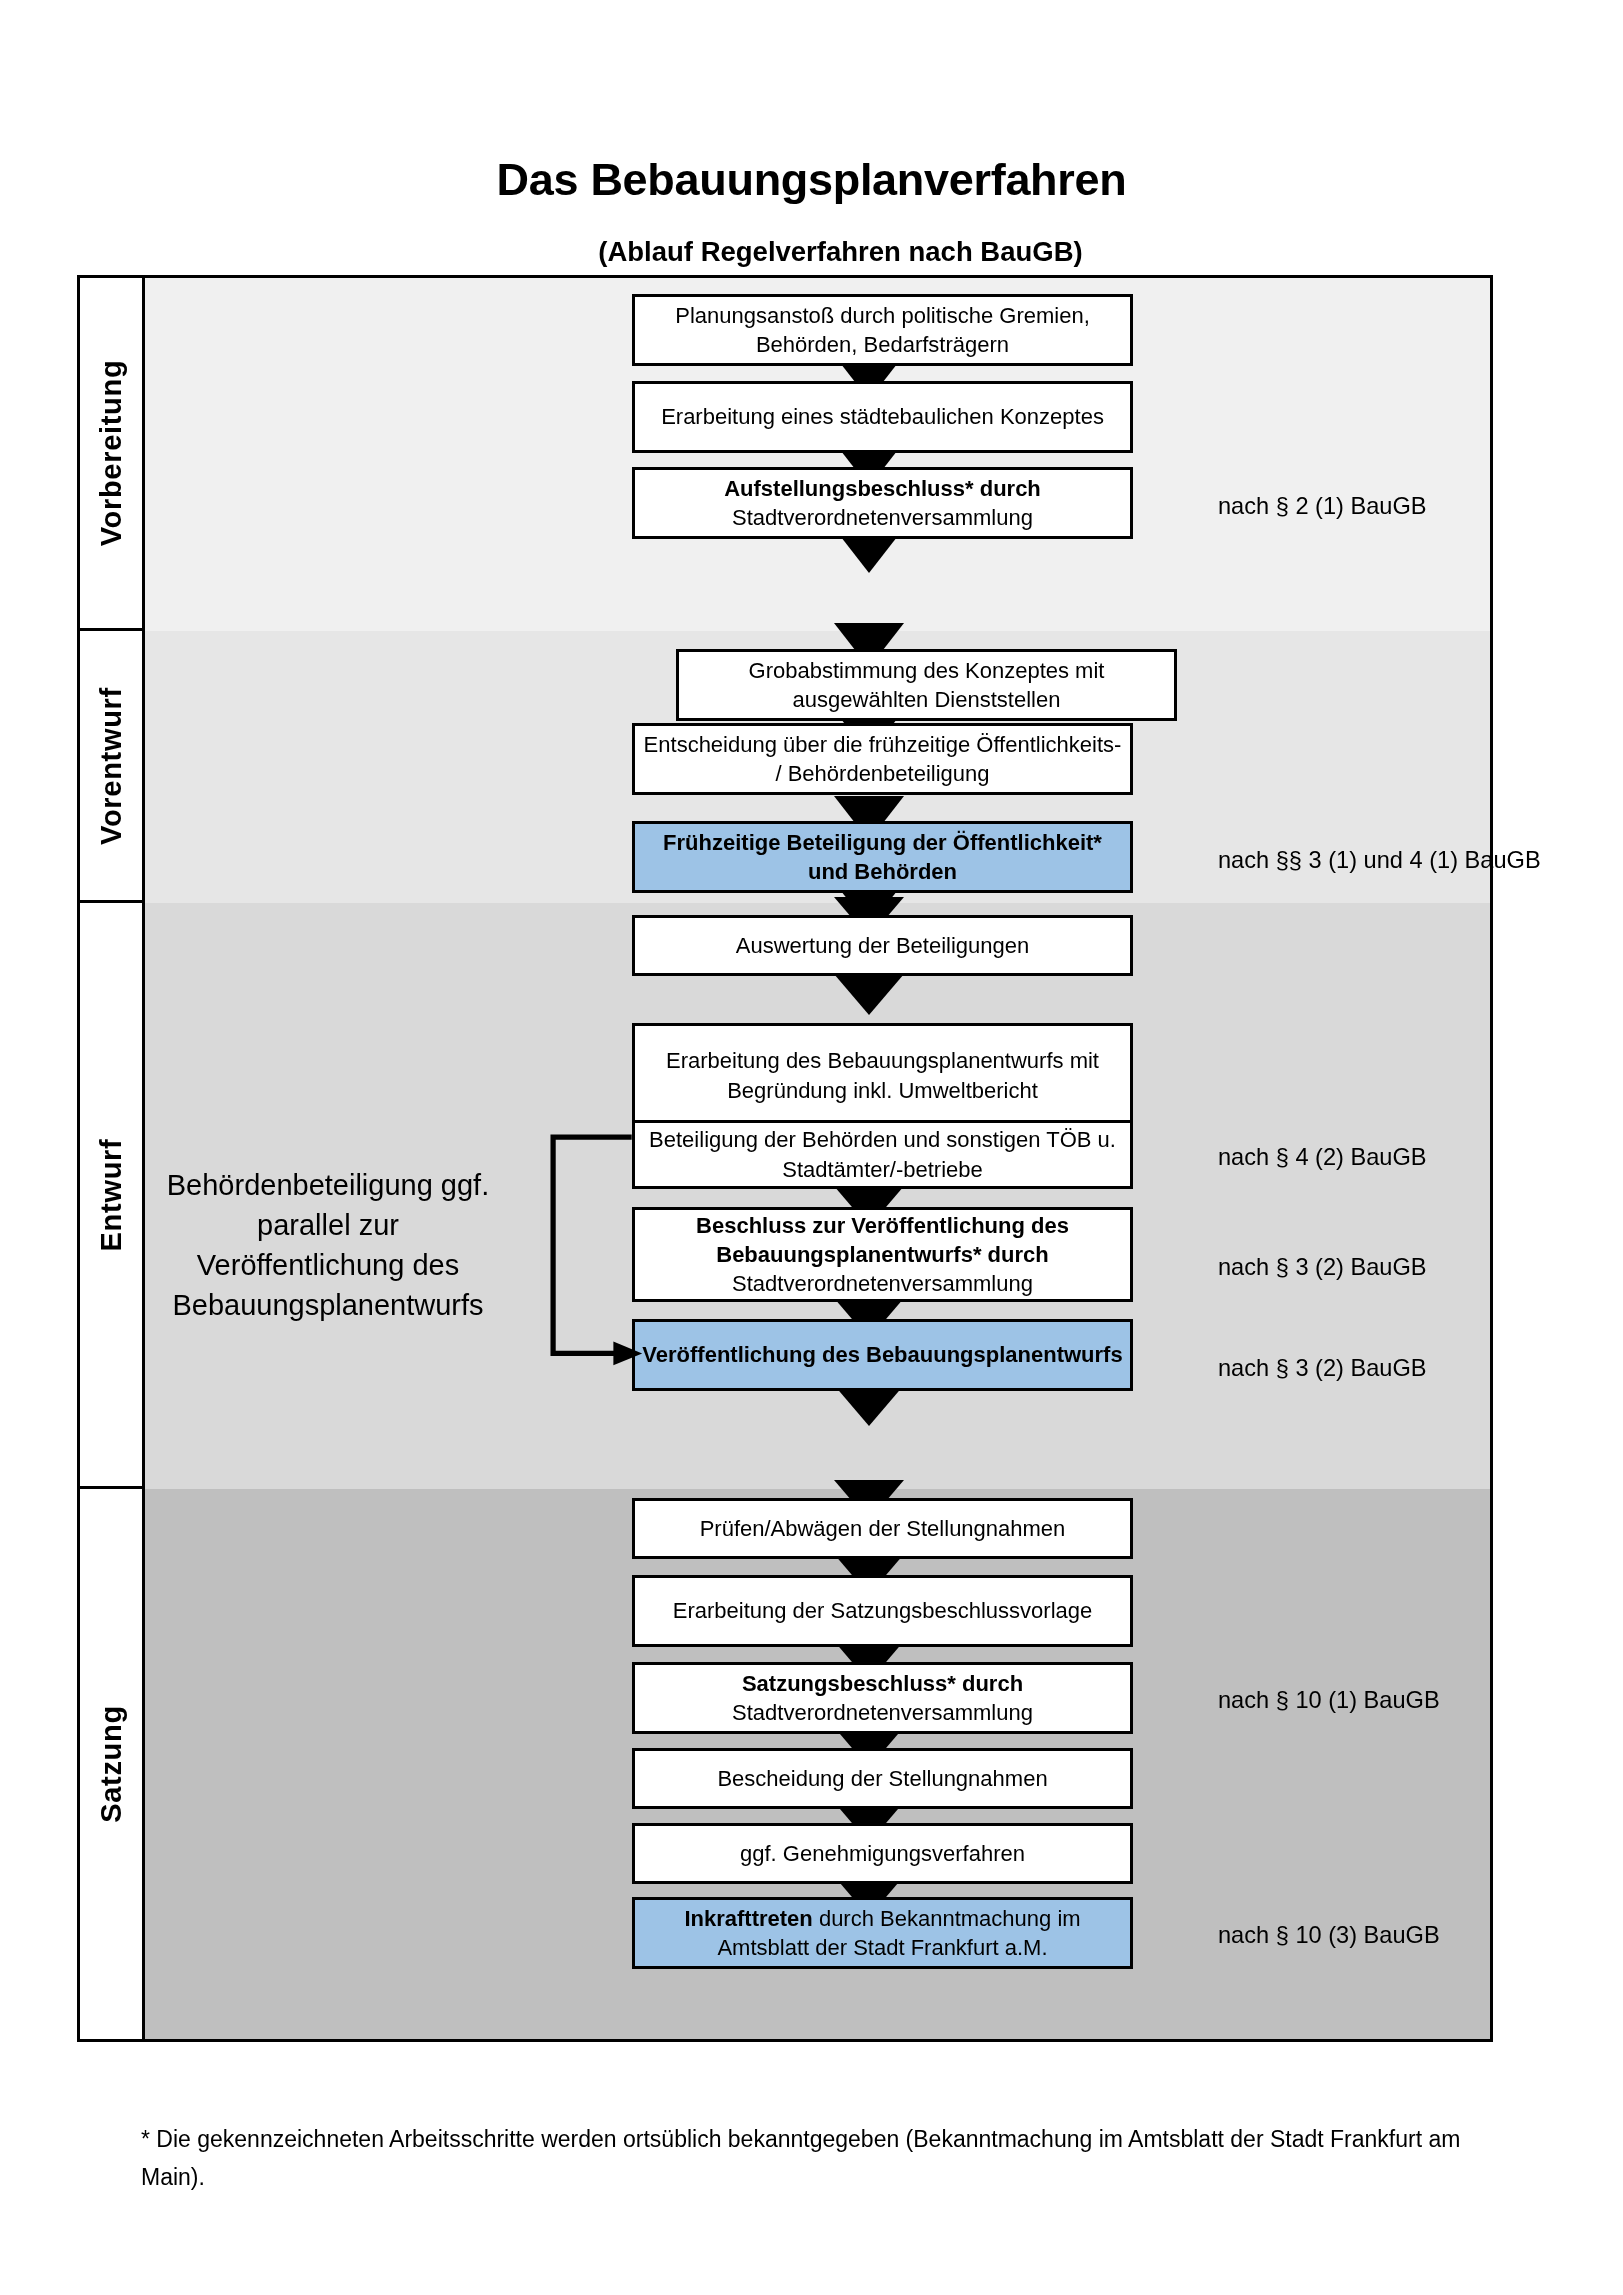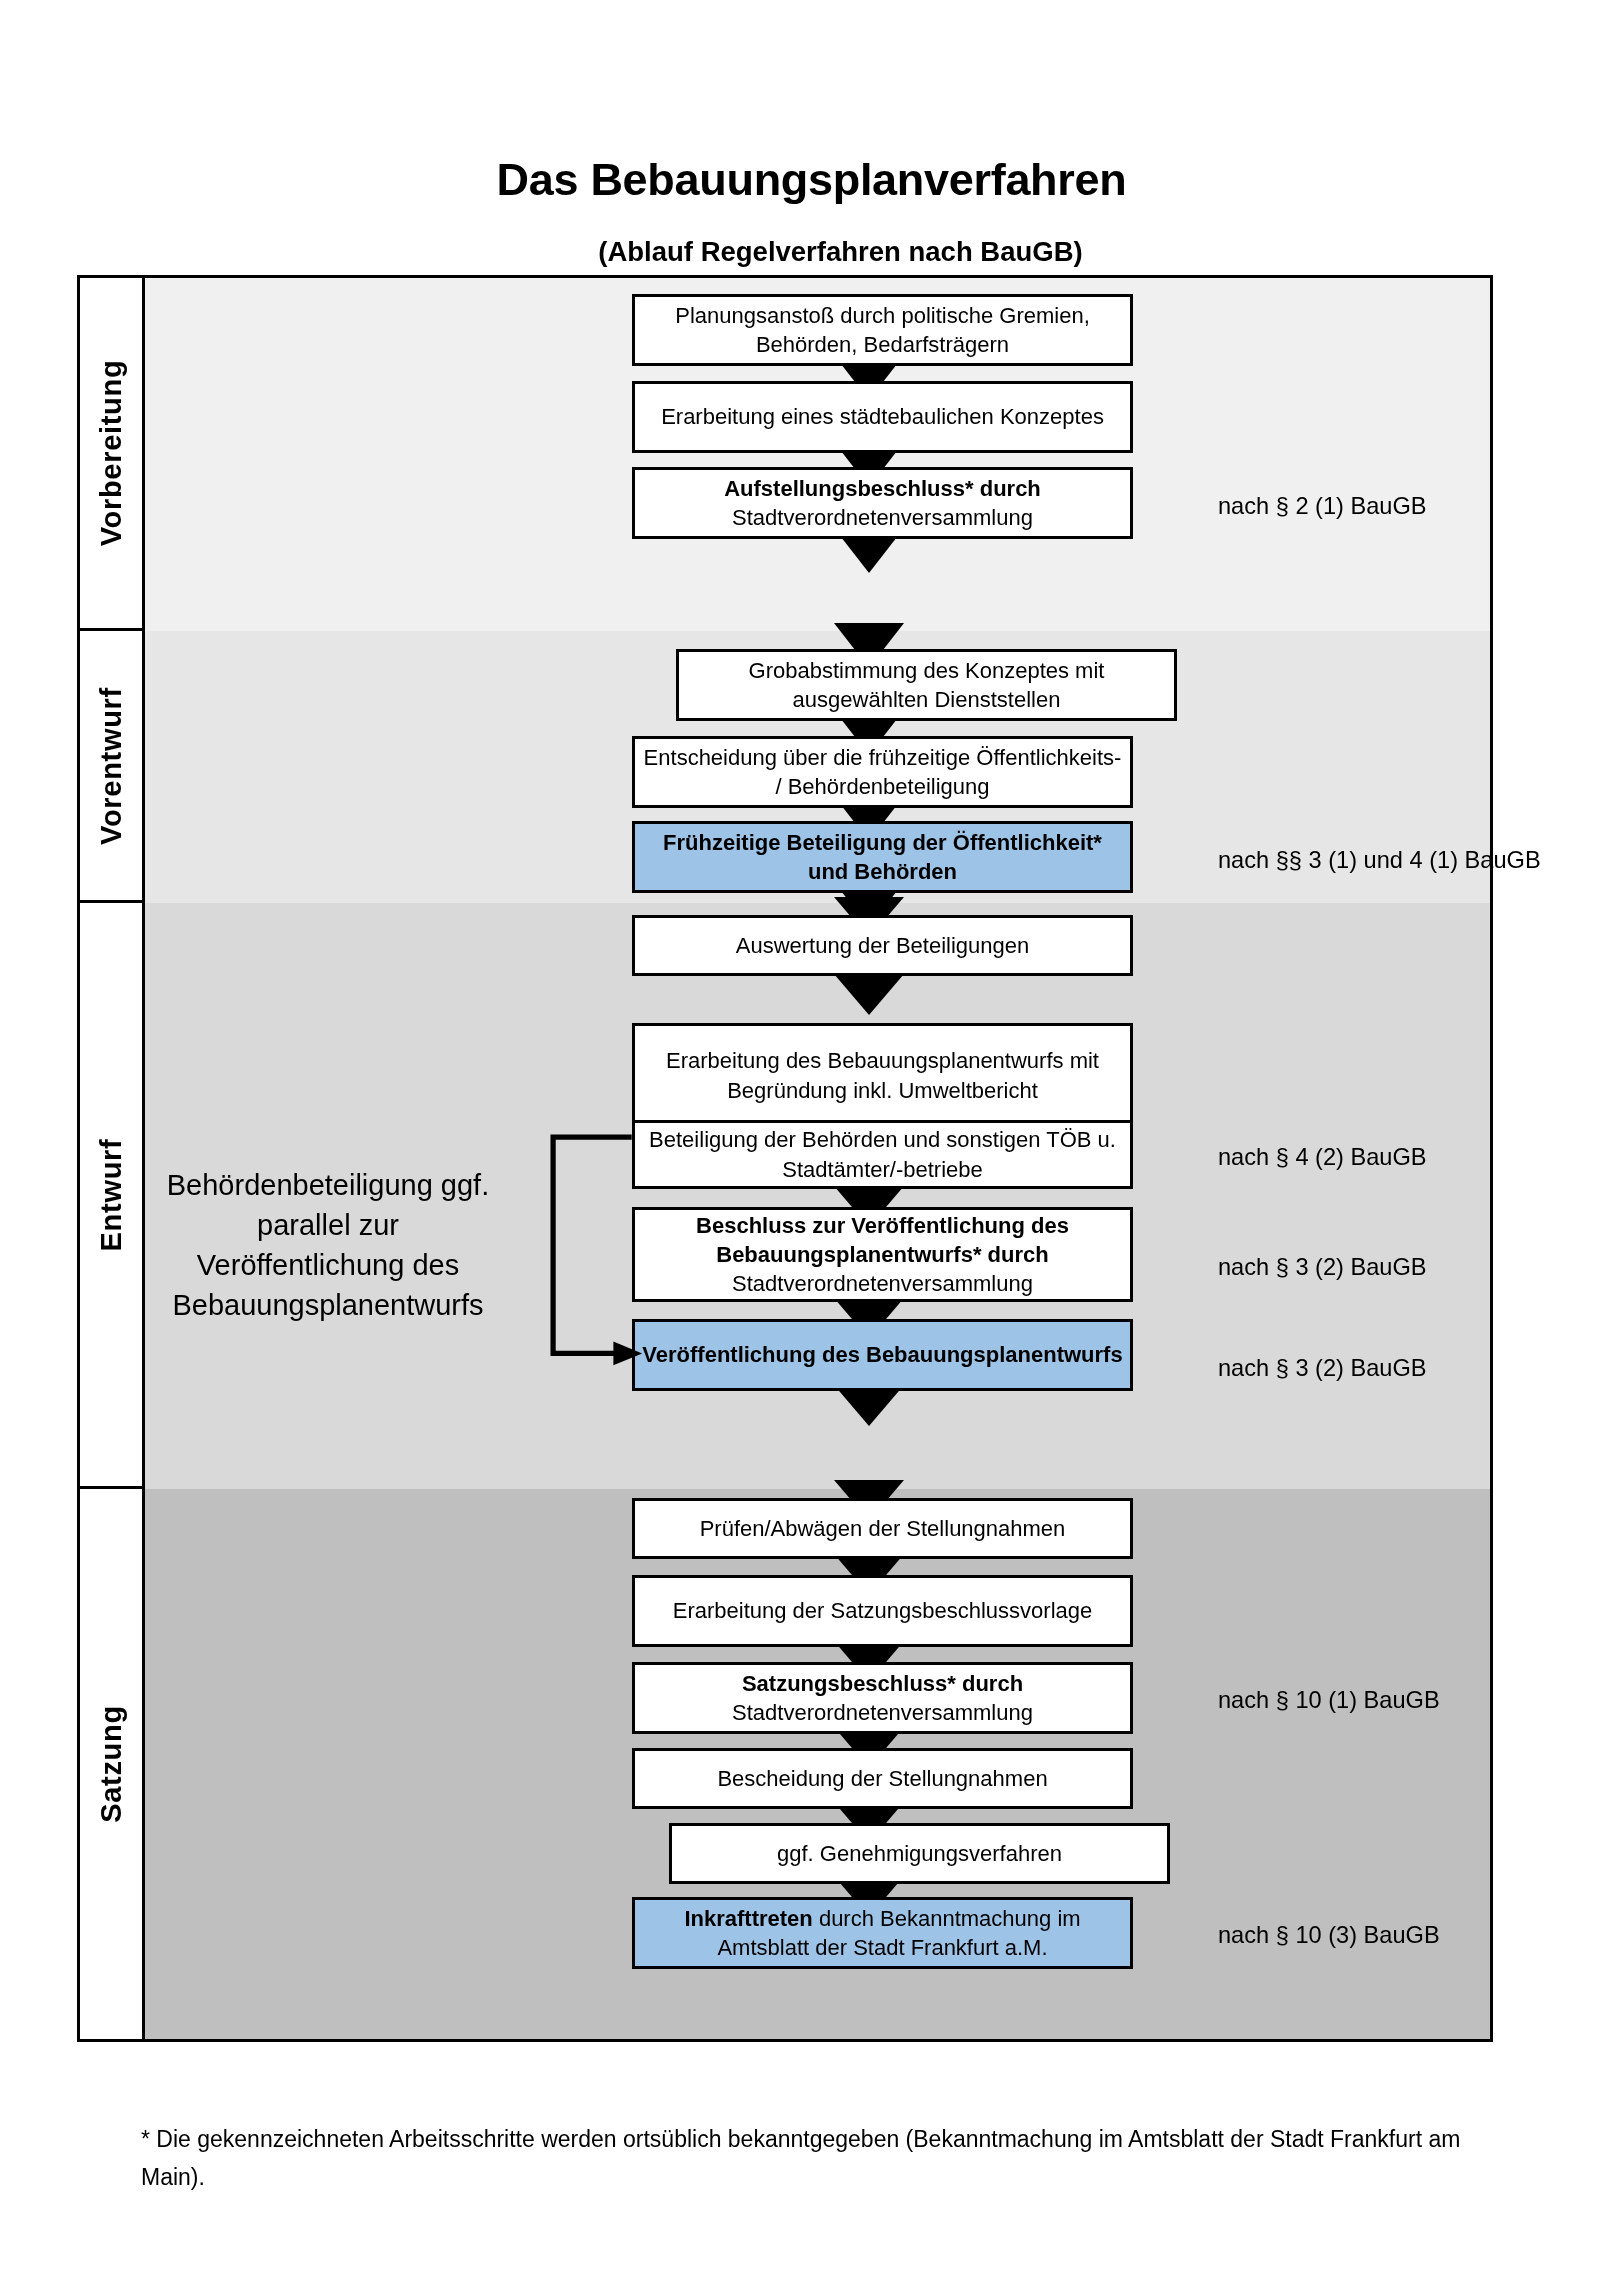--- a/index.html
+++ b/index.html
@@ -210,21 +210,21 @@
 
       <div class="connector" style="top:-7.9px; border-top-width:45px;"></div>
       <div class="connector" style="top:79px; border-top-width:45px;"></div>
       <div class="connector" style="top:165px; border-top-width:45px;"></div>
       <div class="connector" style="top:251px; border-top-width:45px;"></div>
 
       <div class="flow-box" style="top:17.7px; height:72px;margin-left:44px;">
         <span class="txt">Grobabstimmung des Konzeptes mit ausgewählten Dienststellen</span>
       </div>
 
-      <div class="flow-box" style="top:105px; height:72px;">
+      <div class="flow-box" style="top:92px; height:72px;">
         <span class="txt">Entscheidung über die frühzeitige Öffentlichkeits- / Behördenbeteiligung</span>
       </div>
 
       <div class="flow-box highlight bold-lead" style="top:190px; height:72px;">
         <span class="txt">
           <b>Frühzeitige Beteiligung der Öffentlichkeit* und Behörden</b>
         </span>
       </div>
 
       <div class="ref-note" style="top:216px;">nach §§ 3 (1) und 4 (1) BauGB</div>
@@ -309,21 +309,21 @@
         <span class="txt">
           <b>Satzungsbeschluss* durch</b> 
           <span>Stadtverordnetenversammlung</span>
         </span>
       </div>
 
       <div class="flow-box" style="top:259px; height:61px;">
         <span class="txt">Bescheidung der Stellungnahmen</span>
       </div>
 
-      <div class="flow-box" style="top:334px; height:61px;margin-left:37px;">
+      <div class="flow-box" style="top:334px; height:61px;">
         <span class="txt">ggf. Genehmigungsverfahren</span>
       </div>
 
       <div class="flow-box highlight bold-lead" style="top:408px; height:72px;">
         <span class="txt">
           <b>Inkrafttreten</b> 
           <span>durch Bekanntmachung im Amtsblatt der Stadt Frankfurt a.M.</span>
         </span>
       </div>
 

